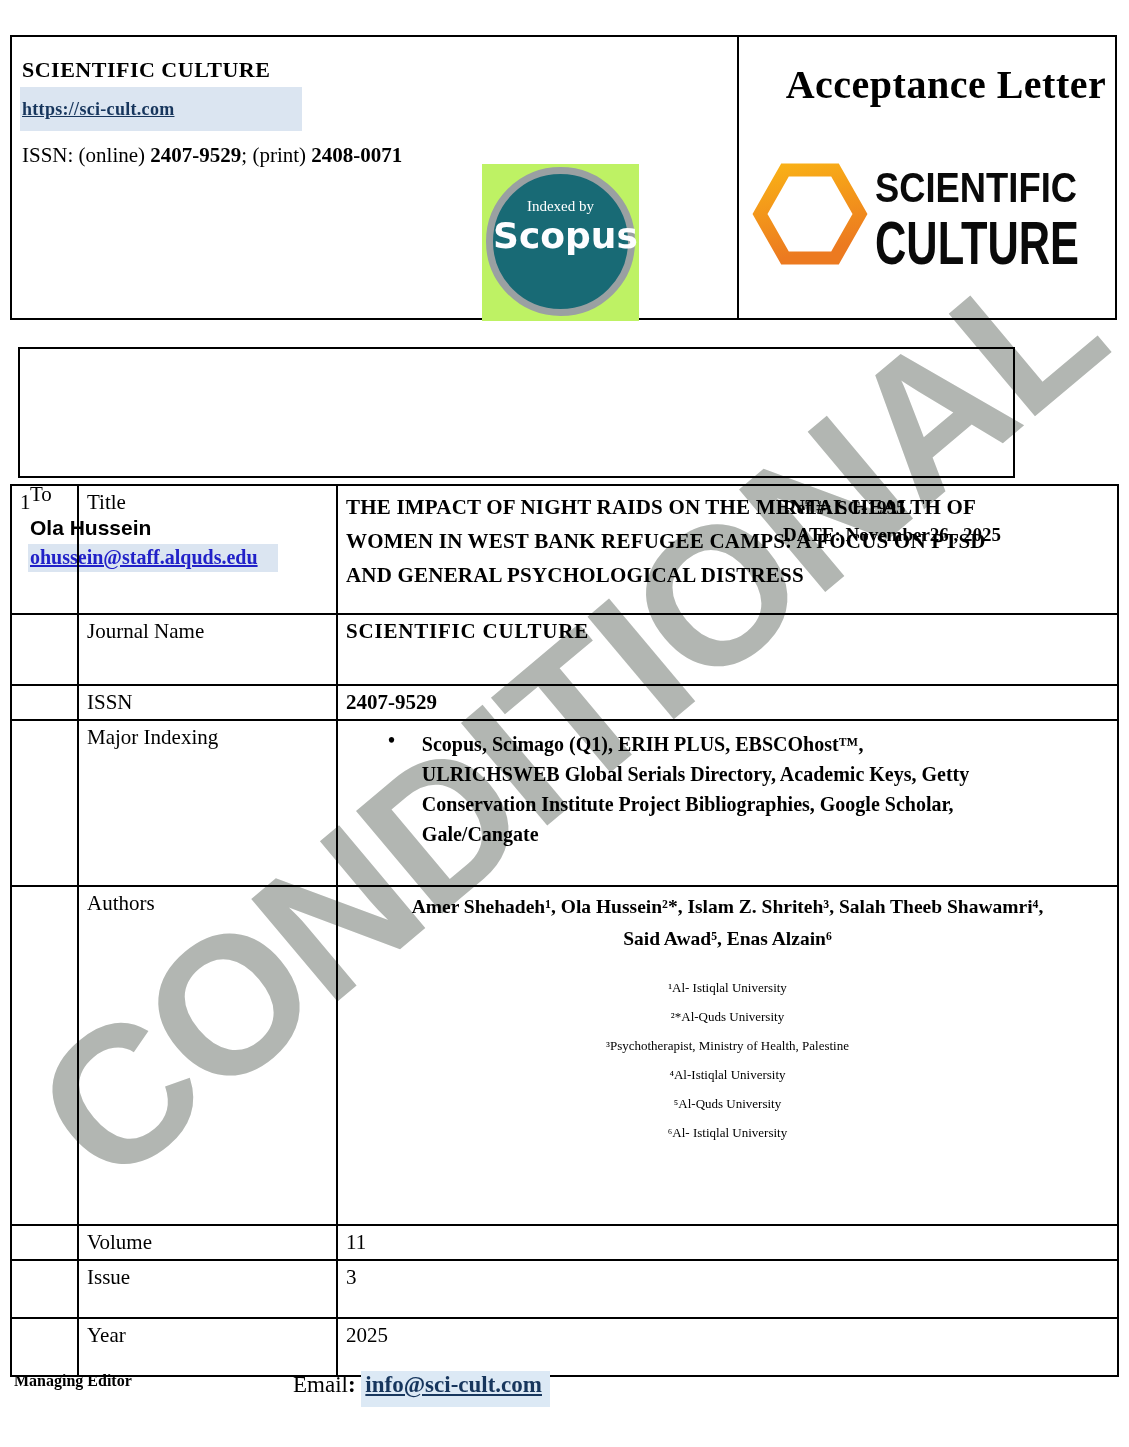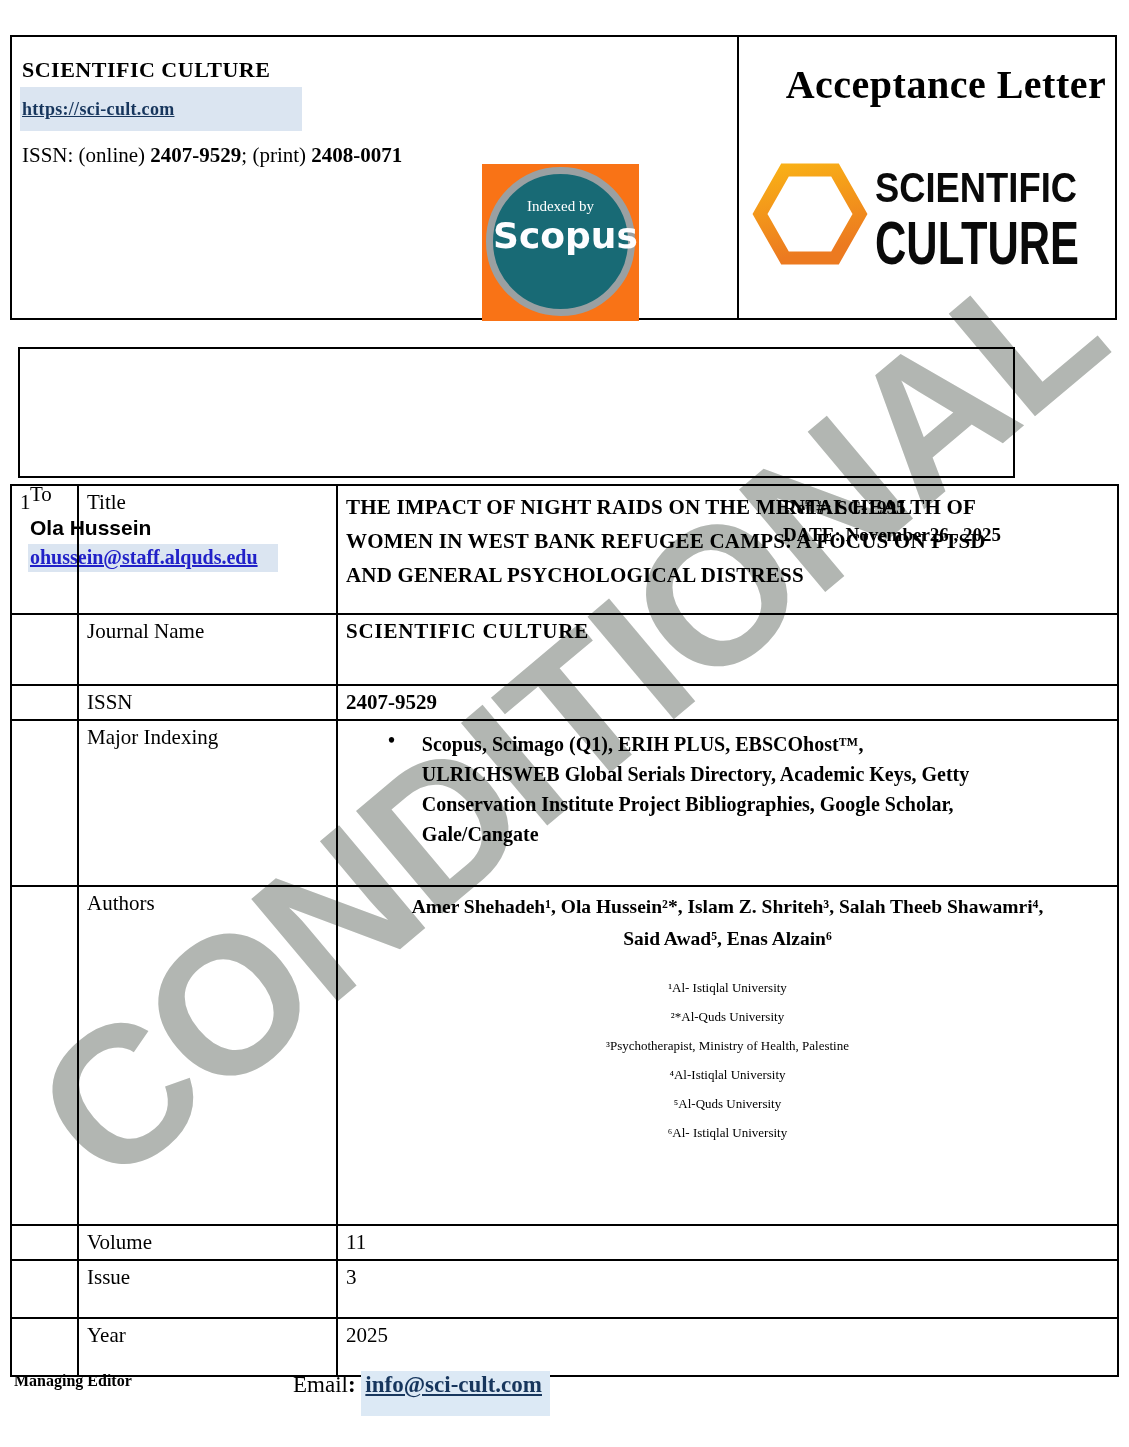--- a/index.html
+++ b/index.html
@@ -22,21 +22,21 @@
   .hcell-left{width:727px;border-right:2px solid #000;box-sizing:border-box;position:relative;}
   .hcell-right{flex:1;position:relative;}
 
   .journal-title{position:absolute;left:10px;top:20px;font-size:22px;font-weight:bold;letter-spacing:0.5px;}
   .url-hl{position:absolute;left:8px;top:50px;width:282px;height:44px;background:#dbe5f1;}
   .site-link{position:absolute;left:10px;top:62px;font-size:18px;font-weight:bold;
              color:#17365d;text-decoration:underline;letter-spacing:0.3px;}
   .issn-line{position:absolute;left:10px;top:106px;font-size:21px;}
   .issn-line b{font-weight:bold;}
 
-  .scopus-box{position:absolute;left:470px;top:127px;width:157px;height:157px;background:#f97316;}
+  .scopus-box{position:absolute;left:470px;top:127px;width:157px;height:157px;background:#bef264;}
   .scopus-circle{position:absolute;left:4px;top:3px;width:135px;height:135px;border:7px solid #9aa0a2;
                  border-radius:50%;background:#186a75;text-align:center;}
   .indexed-by{margin-top:24px;color:#fff;font-size:15px;font-family:"Liberation Serif",serif;}
   .scopus-name{margin-top:0px;color:#fdfdff;font-size:36px;font-weight:bold;
                font-family:"DejaVu Sans",sans-serif;letter-spacing:0px;}
 
   .acceptance-title{position:absolute;left:0;top:24px;width:100%;text-align:center;
                     font-size:40px;font-weight:bold;letter-spacing:0.5px;margin-left:19px;}
   .logo-svg{position:absolute;left:12px;top:125px;}
   .lg1,.lg2{font-family:"Liberation Sans","DejaVu Sans",sans-serif;font-weight:bold;fill:#0a0a0a;}
@@ -76,21 +76,21 @@
   .authors-val{padding-top:4px;}
   .author-names{text-align:center;font-weight:bold;font-size:19.5px;line-height:32px;}
   .affiliations{margin-top:18px;text-align:center;font-size:13px;line-height:29px;}
   .plain-val{padding-left:16px;}
 
   
   .footer{left:0;top:1372px;width:1129px;height:40px;}
   .managing-editor{position:absolute;left:14px;top:0;font-size:16px;font-weight:bold;}
   .footer-email{position:absolute;left:293px;top:0;font-size:23px;}
   .footer-email .colon{font-weight:bold;}
-  .footer-email-hl{background:#dce9f5;padding:1px 8px 19px 4px;}
+  .footer-email-hl{background:#dce9f5;padding:1px 8px 10px 4px;}
   .footer-link{font-weight:bold;color:#17365d;text-decoration:underline;}
 </style>
 </head>
 <body>
 
 <div class="page">
 
   <div class="watermark">CONDITIONAL</div>
 
   <div class="header-box">

